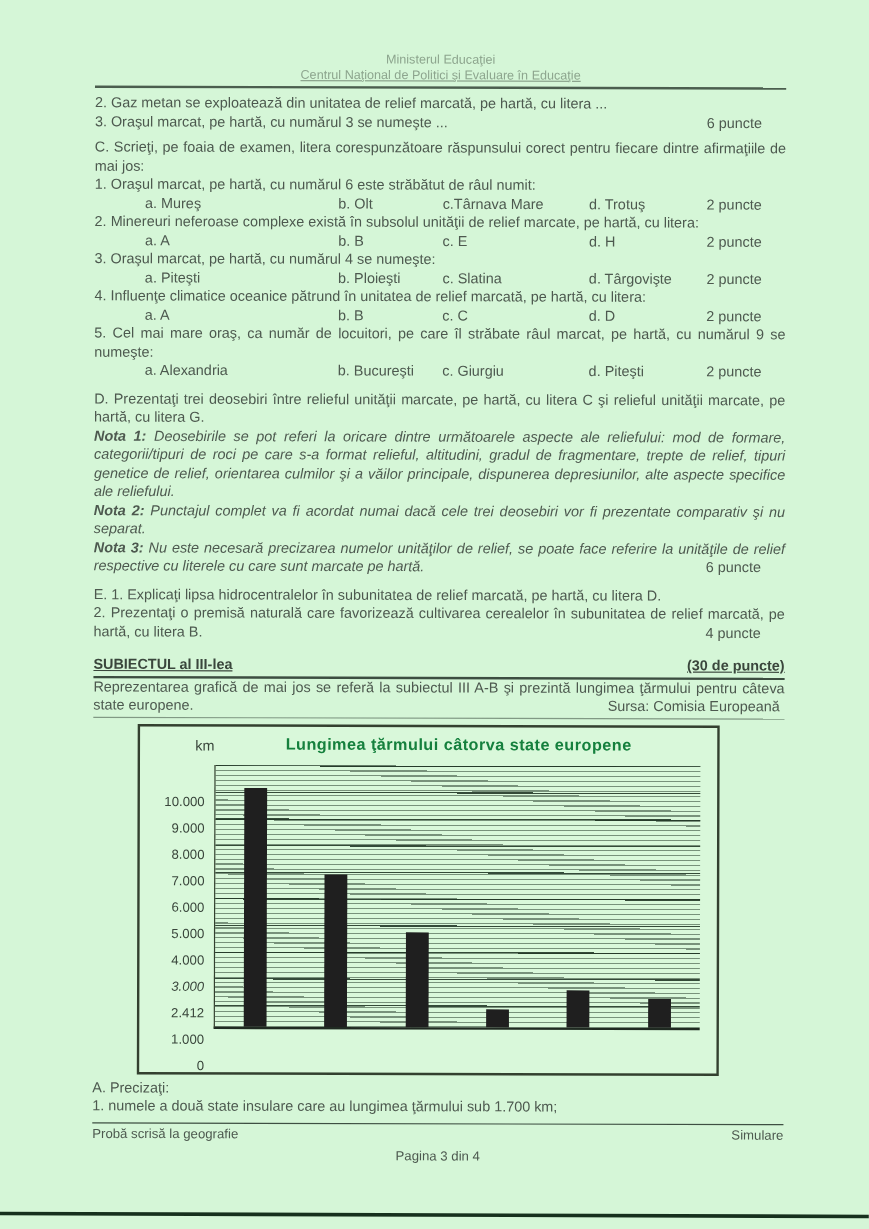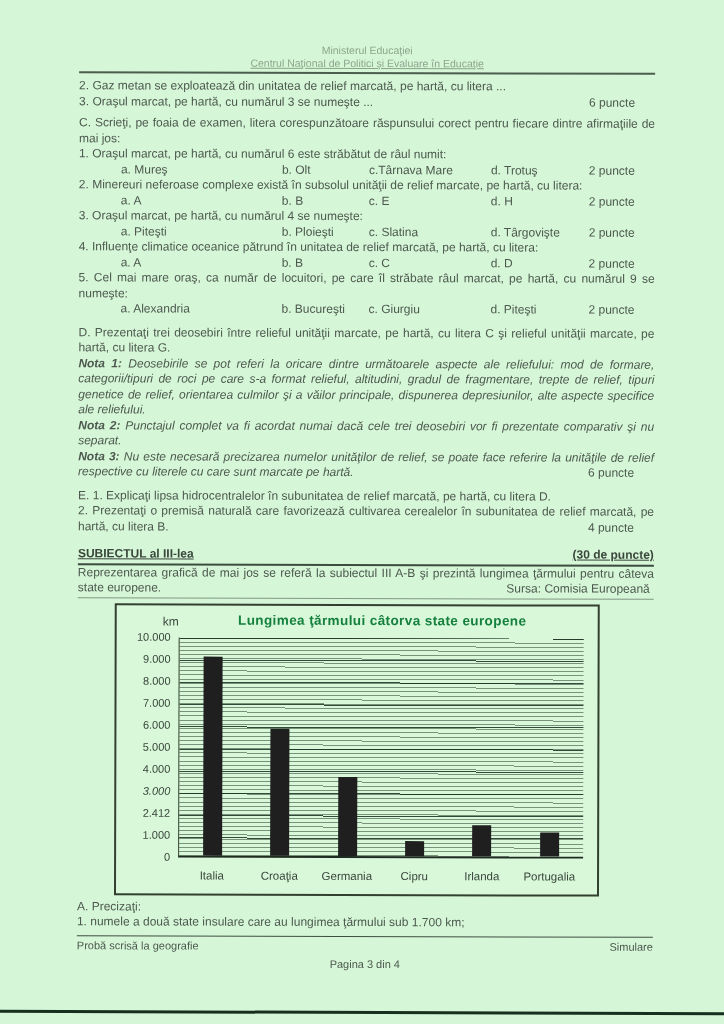--- a/index.html
+++ b/index.html
@@ -43,21 +43,21 @@
   .src { position:absolute; right:4px; bottom:1px; }
 
   
   .chart-frame { position:relative; margin:5px 54px 0 37px; height:292px;
                  border:2px solid #33402f; background:#d9f8da; }
   .c-title { position:absolute; top:7px; left:60px; right:10px; text-align:center;
              font-size:13.5px; font-weight:bold; letter-spacing:.4px; color:#15803d; }
   .c-unit { position:absolute; top:9px; left:46px; font-size:12px; color:#39453b; }
   .c-body { position:absolute; top:32px; left:6px; right:14px; bottom:36px; display:flex; }
   .yaxis { width:56px; position:relative; font-size:11px; color:#39453b; }
-  .ytick { position:absolute; right:8px; transform:translateY(-50%); white-space:nowrap; }
+  .ytick { position:absolute; right:8px; transform:translateY(-50%); white-space:nowrap;margin-top:32px; }
   .plot { flex:1; position:relative; display:flex; align-items:flex-end;
           border-left:1.5px solid #33402f; border-bottom:2.5px solid #1f2a21;
           background-image:
             repeating-linear-gradient(to bottom, rgba(23,44,28,.85) 0 1px, transparent 1px 22.2px),
             repeating-linear-gradient(to bottom, rgba(23,44,28,.50) 0 1px, transparent 1px 4.1px);
         }
   .bar-slot { flex:1; display:flex; justify-content:center; align-items:flex-end; height:100%; }
   .bar { width:19px; }
   .c-xlabels { position:absolute; left:62px; right:14px; bottom:9px; display:flex;
                font-size:11.5px; color:#39453b; }
@@ -200,28 +200,20 @@
             <div class="bar" style="height: 6.5%; background: rgb(31, 31, 31);"></div>
           </div>
           <div class="bar-slot">
             <div class="bar" style="height: 14%; background: rgb(31, 31, 31);"></div>
           </div>
           <div class="bar-slot">
             <div class="bar" style="height: 11%; background: rgb(31, 31, 31);"></div>
           </div>
         </div>
     </div>
-    <div class="c-xlabels">
-        <div class="xlabel">Italia</div>
-        <div class="xlabel">Croaţia</div>
-        <div class="xlabel">Germania</div>
-        <div class="xlabel">Cipru</div>
-        <div class="xlabel">Irlanda</div>
-        <div class="xlabel">Portugalia</div>
-      </div>
   </div>
 
   <div style="margin-top:4px;">A. Precizaţi:</div>
   <div>1. numele a două state insulare care au lungimea ţărmului sub 1.700 km;</div>
 
   <hr class="footer-rule">
   <div class="footer-row">
     <span>Probă scrisă la geografie</span>
     <span>Simulare</span>
   </div>

